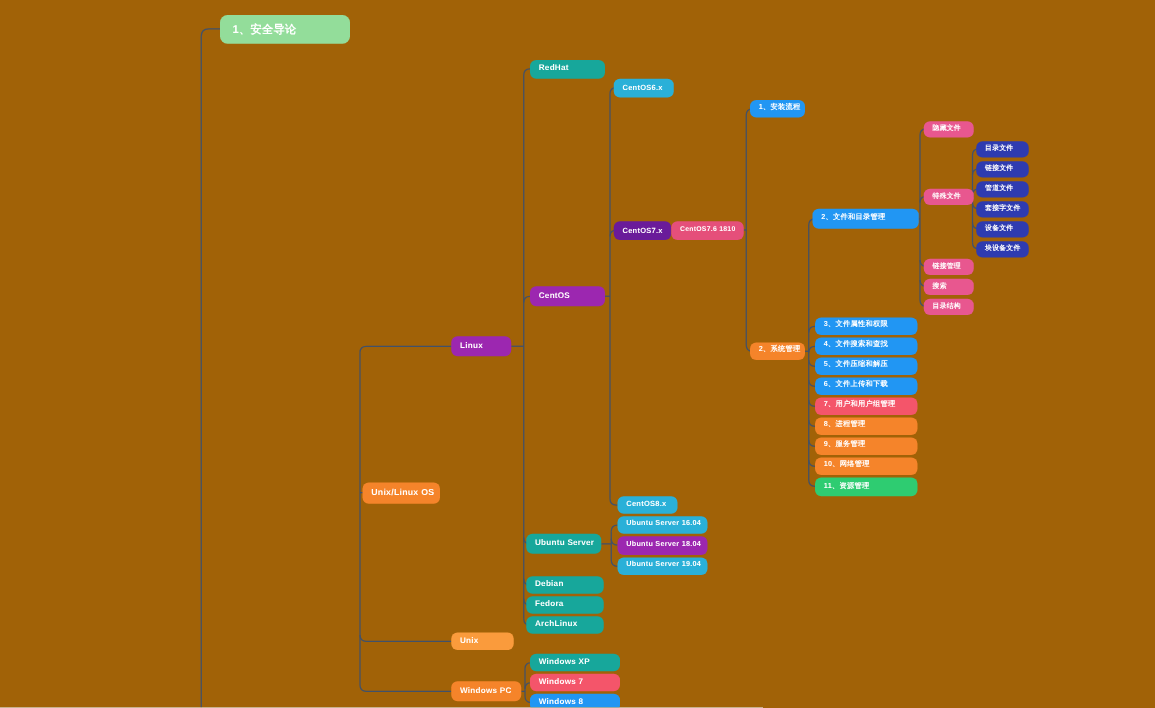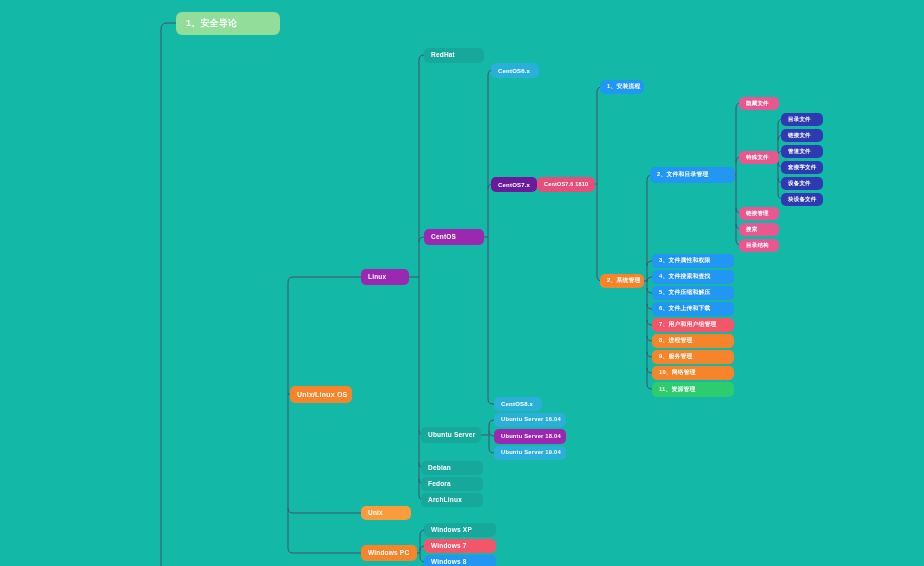--- a/index.html
+++ b/index.html
@@ -4,21 +4,21 @@
 <style>
   html, body {
     margin: 0;
     padding: 0;
     background: #eaf1f8;
   }
   #canvas {
     position: relative;
     width: 924px;
     height: 566px;
-    background: #14b8a6;
+    background: #a16207;
     overflow: hidden;
     font-family: "Liberation Sans", "DejaVu Sans", sans-serif;
   }
   #edges {
     position: absolute;
     left: 0;
     top: 0;
     width: 924px;
     height: 566px;
     pointer-events: none;

